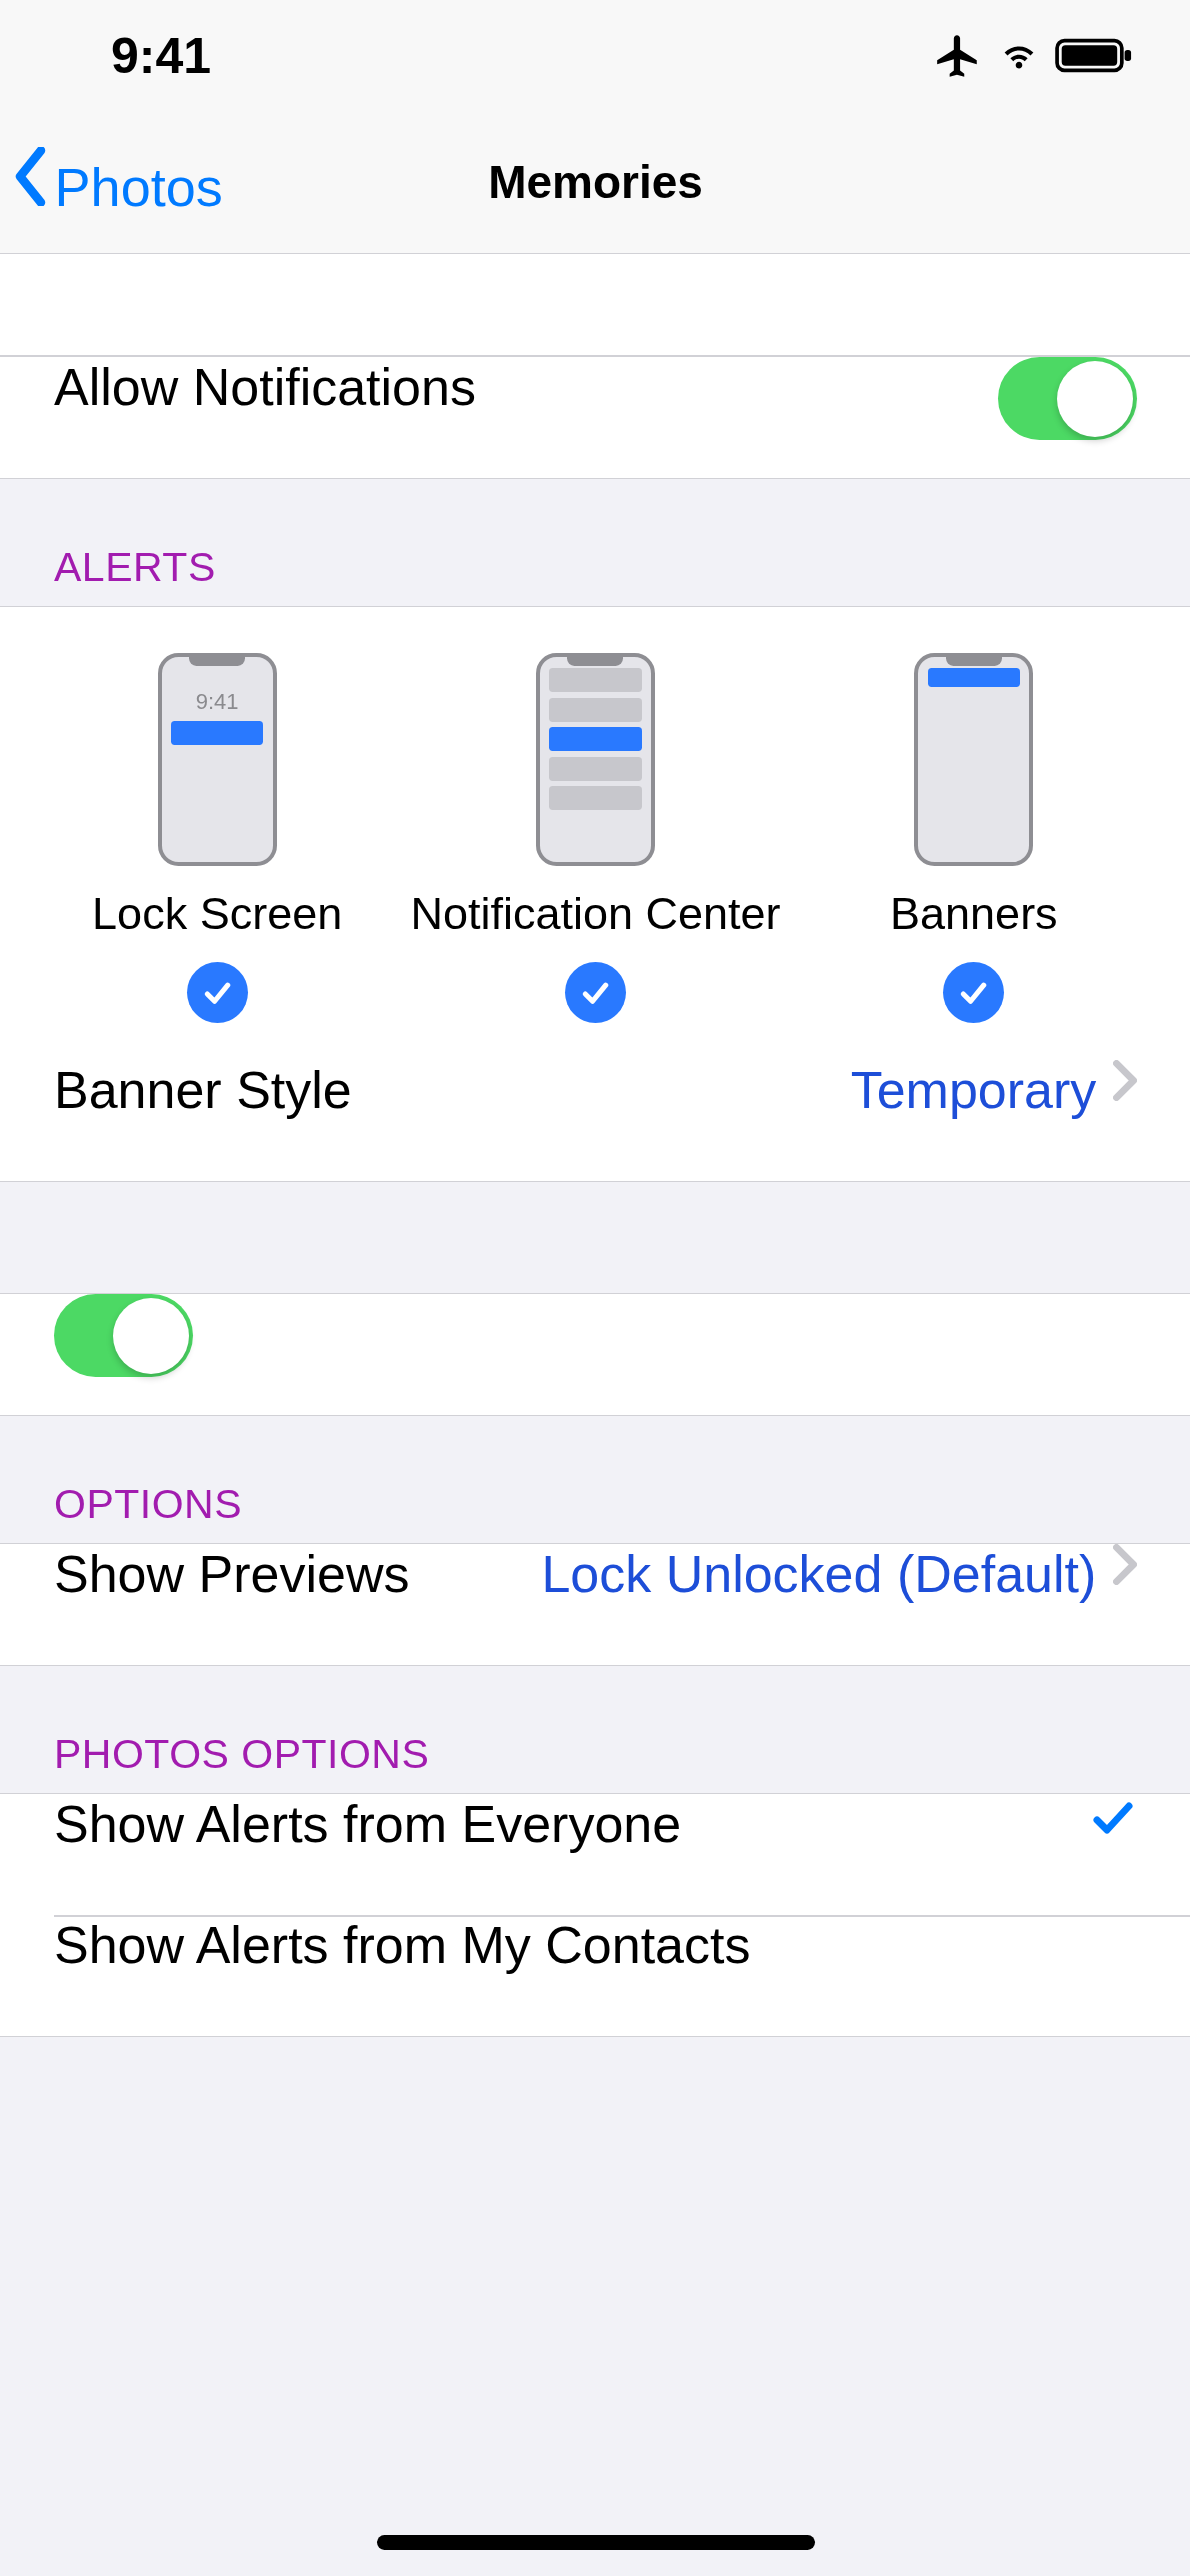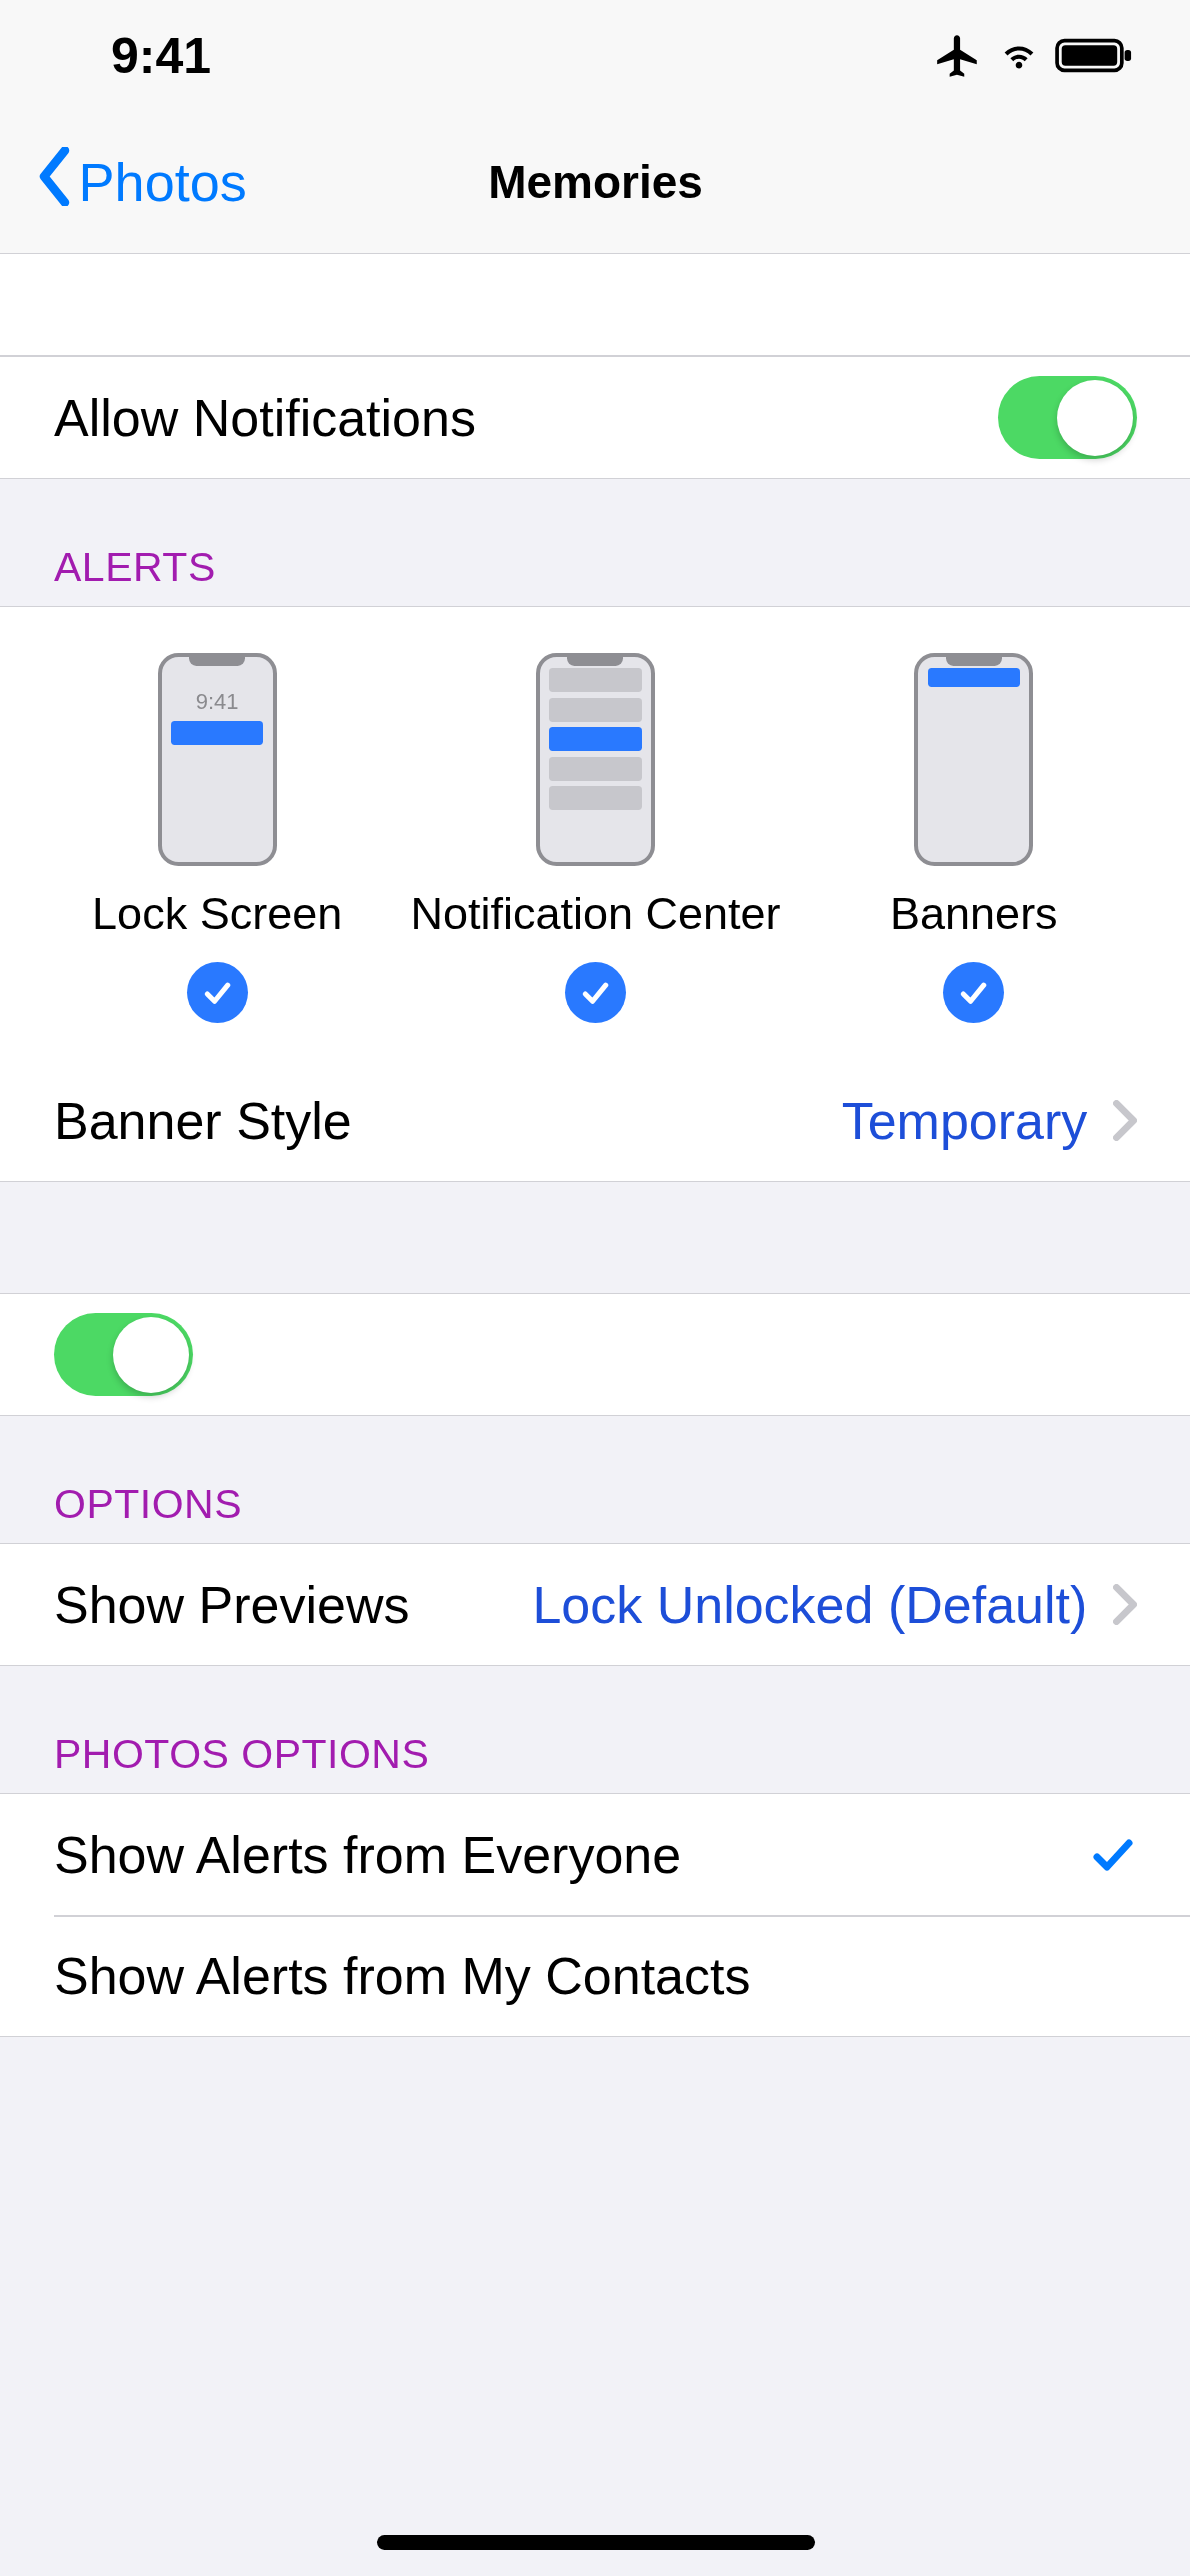--- a/index.html
+++ b/index.html
@@ -28,23 +28,23 @@
   .nav-bar {
     height: 143px;
     display: flex;
     align-items: center;
     position: relative;
     background: #f8f8f8;
     border-bottom: 1.9px solid #d1d1d6;
   }
   .back {
     display: flex;
-    align-items: center;
-    position: absolute;
-    left: 36px;
+    align-items: flex-end;
+    position: absolute;
+    left: 12px;
     color: #007aff;
     font-size: 54px;
     cursor: pointer;
   }
   .back svg { margin-right: 5.6px; }
   .nav-title {
     flex: 1;
     text-align: center;
     font-size: 46px;
     font-weight: 600;
@@ -60,25 +60,23 @@
   .list {
     background: #fff;
     border-top: 1.9px solid #d1d1d6;
     border-bottom: 1.9px solid #d1d1d6;
   }
   .spacer-list { height: 102px; }
 
   .cell {
     min-height: 121px;
     display: flex;
-    align-items: center;
     padding: 0 54px;
     font-size: 52px;
     position: relative;
-    gap: 9px;
   }
   .cell + .cell::before {
     content: "";
     position: absolute;
     top: 0; left: 54px; right: 0;
     height: 1.9px;
     background: #d1d1d6;
   }
   .cell-label { flex: 1; }
   .cell-detail { color: #1d4ed8; font-size: 52px; margin-right: 16.7px; }

